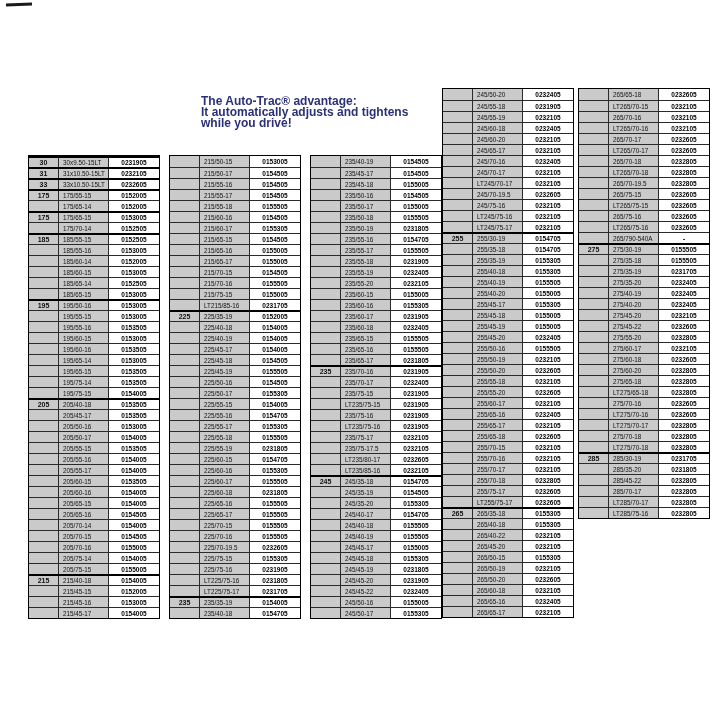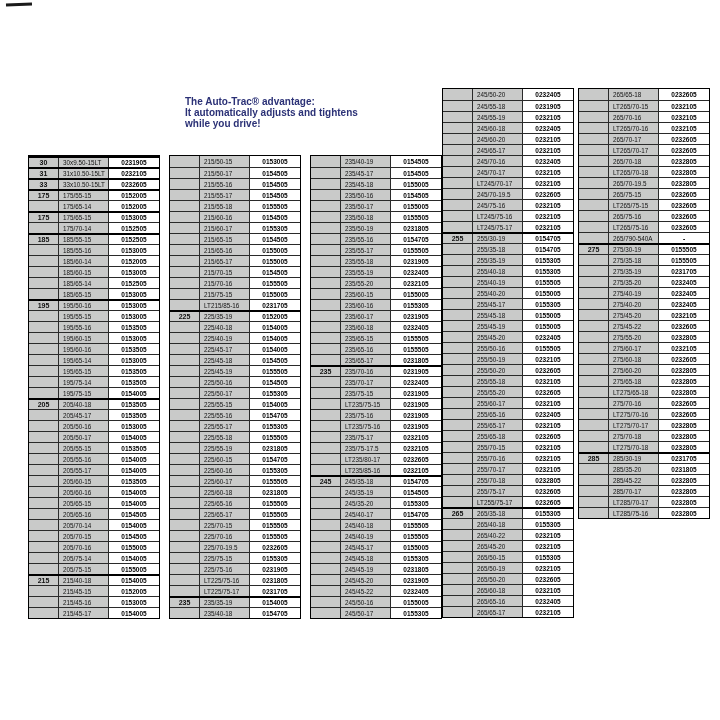--- a/index.html
+++ b/index.html
@@ -1,21 +1,21 @@
 <!DOCTYPE html>
 <html><head>
 <meta charset="utf-8">
 <style>
   html,body{margin:0;padding:0;}
   body{
     width:720px;height:720px;background:#ffffff;position:relative;
     font-family:"Liberation Sans", sans-serif;overflow:hidden;
   }
   .artifact{position:absolute;left:6px;top:3px;width:26px;height:3px;background:#1a1a1a;transform:rotate(-2deg);}
-  .hdr{position:absolute;left:185px;top:96px;color:#2b3176;font-size:10px;font-weight:bold;line-height:11px;}
+  .hdr{position:absolute;left:201px;top:96px;color:#2b3176;font-size:12px;font-weight:bold;line-height:11px;}
   .hdr .it{}
   .tbl{position:absolute;width:132px;border:1.5px solid #000;background:#fff;box-sizing:border-box;}
   .row{display:flex;height:11px;border-top:1px solid #2a2a2a;box-sizing:border-box;}
   .row:first-child{border-top:none;}
   .row.g{border-top:2px solid #000;}
   .cl{width:30px;background:#c9cac9;border-right:1px solid #2a2a2a;display:flex;align-items:center;justify-content:center;font-size:7px;font-weight:bold;color:#111;box-sizing:border-box;}
   .cs{width:50px;background:#c9cac9;border-right:1px solid #2a2a2a;display:flex;align-items:center;padding-left:4px;font-size:6.3px;color:#111;box-sizing:border-box;white-space:nowrap;}
   .cp{flex:1;display:flex;align-items:center;justify-content:center;font-size:6.5px;font-weight:bold;color:#000;background:#fff;white-space:nowrap;}
   #t1{left:28px;top:155px;}
   #t2{left:169px;top:155px;}

